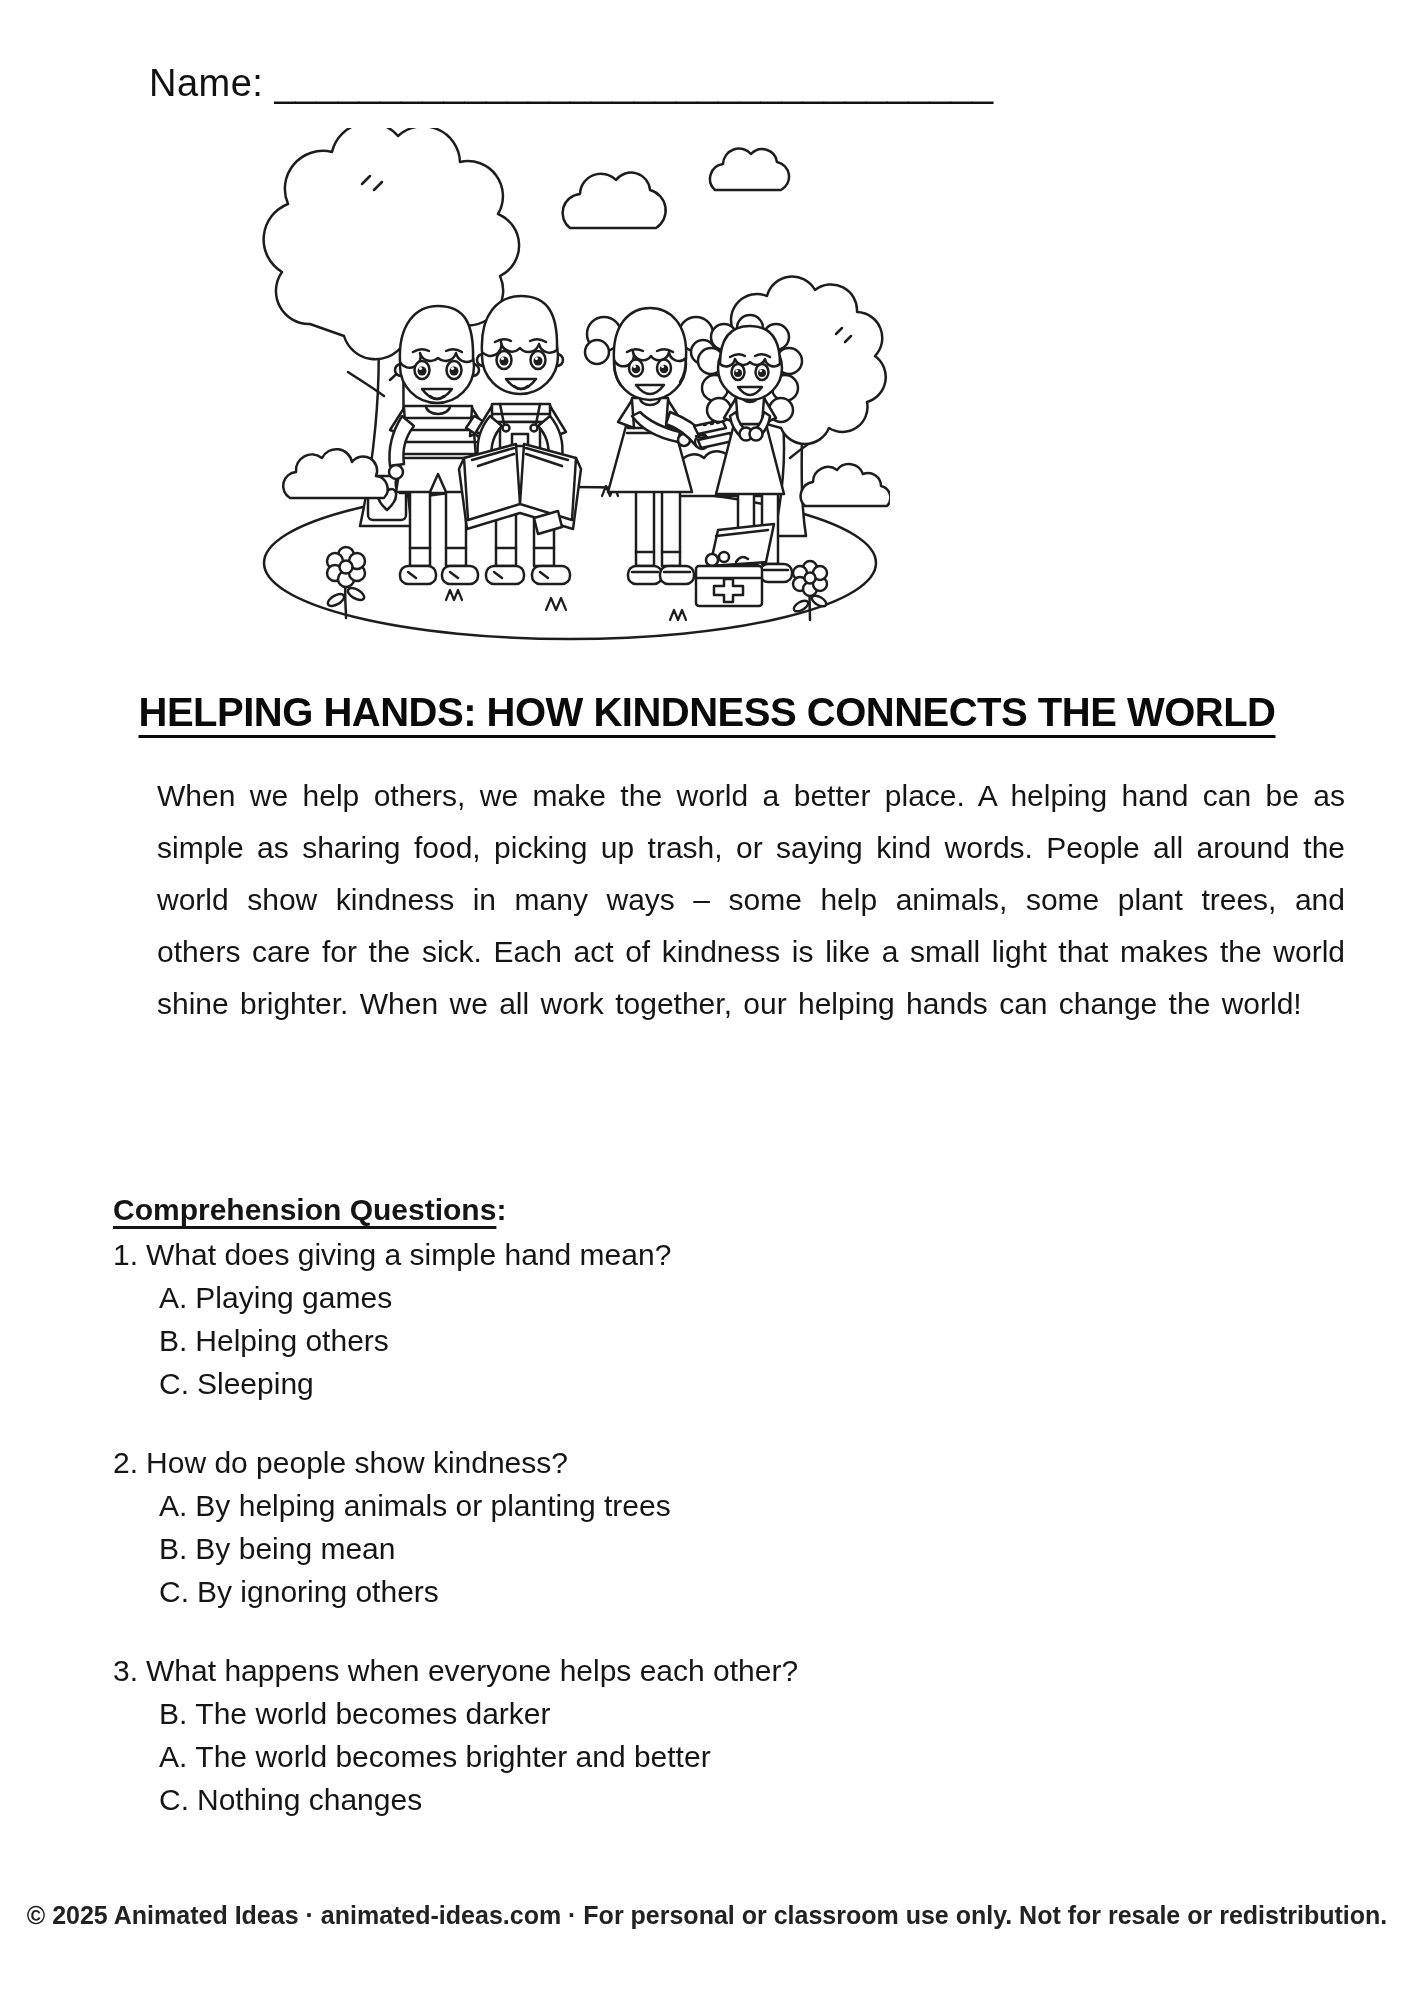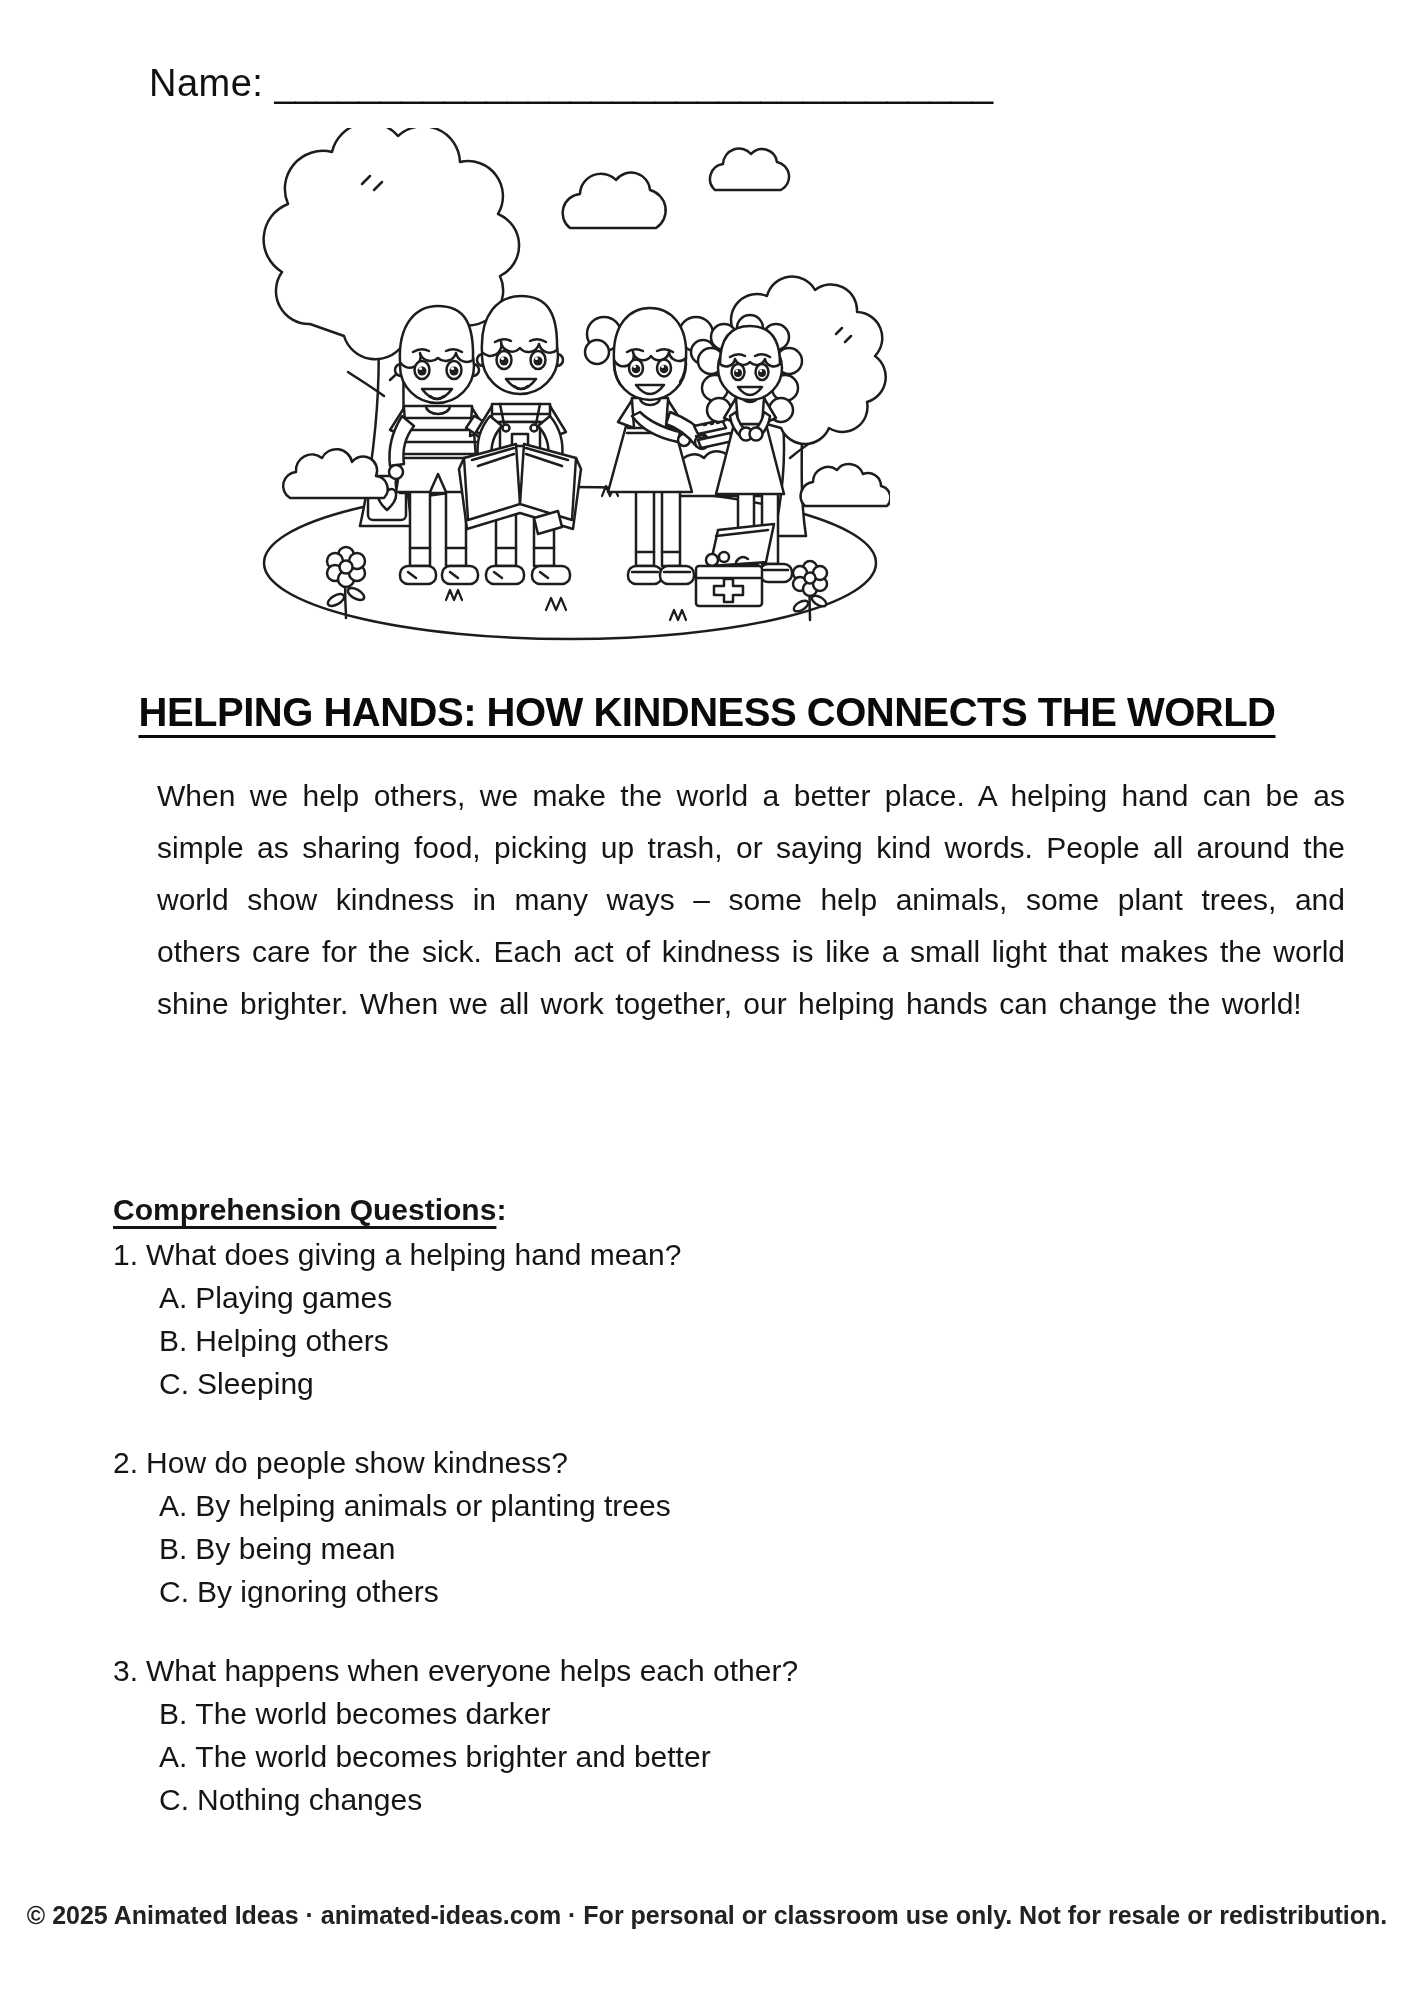--- a/index.html
+++ b/index.html
@@ -315,21 +315,21 @@
 
 <div class="passage">When we help others, we make the world a better place. A helping hand can be as simple as sharing food, picking up trash, or saying kind words. People all around the world show kindness in many ways – some help animals, some plant trees, and others care for the sick. Each act of kindness is like a small light that makes the world shine brighter. When we all work together, our helping hands can change the world!</div>
 
 <div class="questions">
   <div class="q-heading">
     <span class="u">Comprehension Questions</span><span>:</span>
   </div>
 
   <div class="q-block">
     <div class="q-line">
-      <span class="q-num">1.</span><span>What does giving a helping hand mean?</span>
+      <span class="q-num">1.</span><span>What does giving a simple hand mean?</span>
     </div>
     <div class="opt"><span class="letter">A.</span><span>Playing games</span></div>
     <div class="opt"><span class="letter">B.</span><span>Helping others</span></div>
     <div class="opt"><span class="letter">C.</span><span>Sleeping</span></div>
   </div>
 
   <div class="q-block">
     <div class="q-line">
       <span class="q-num">2.</span><span>How do people show kindness?</span>
     </div>

